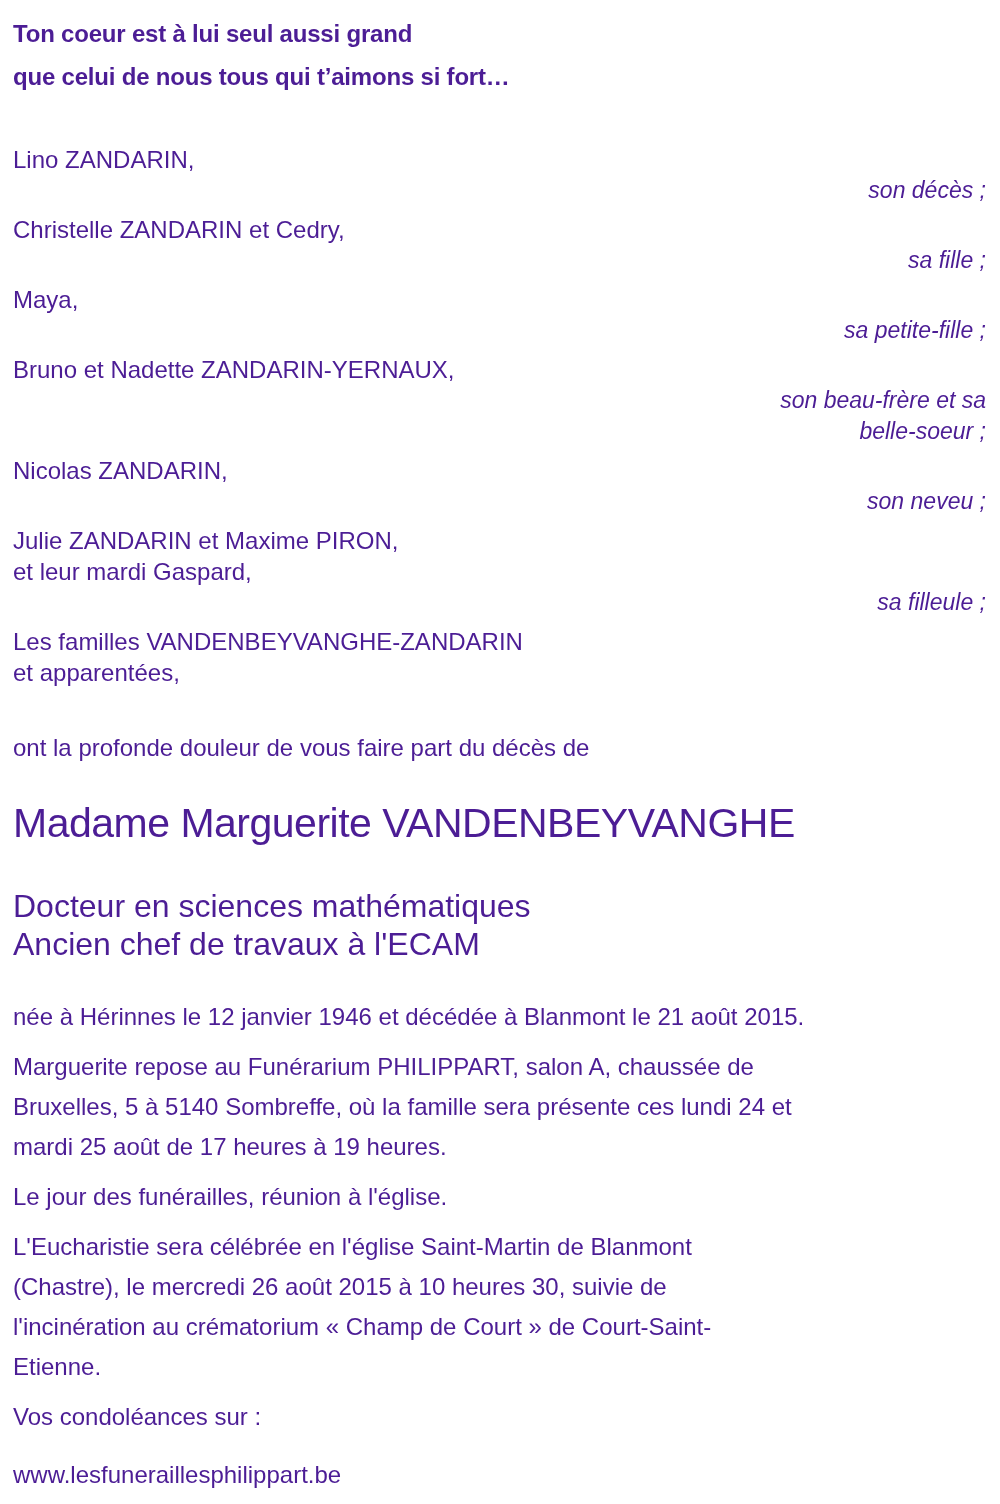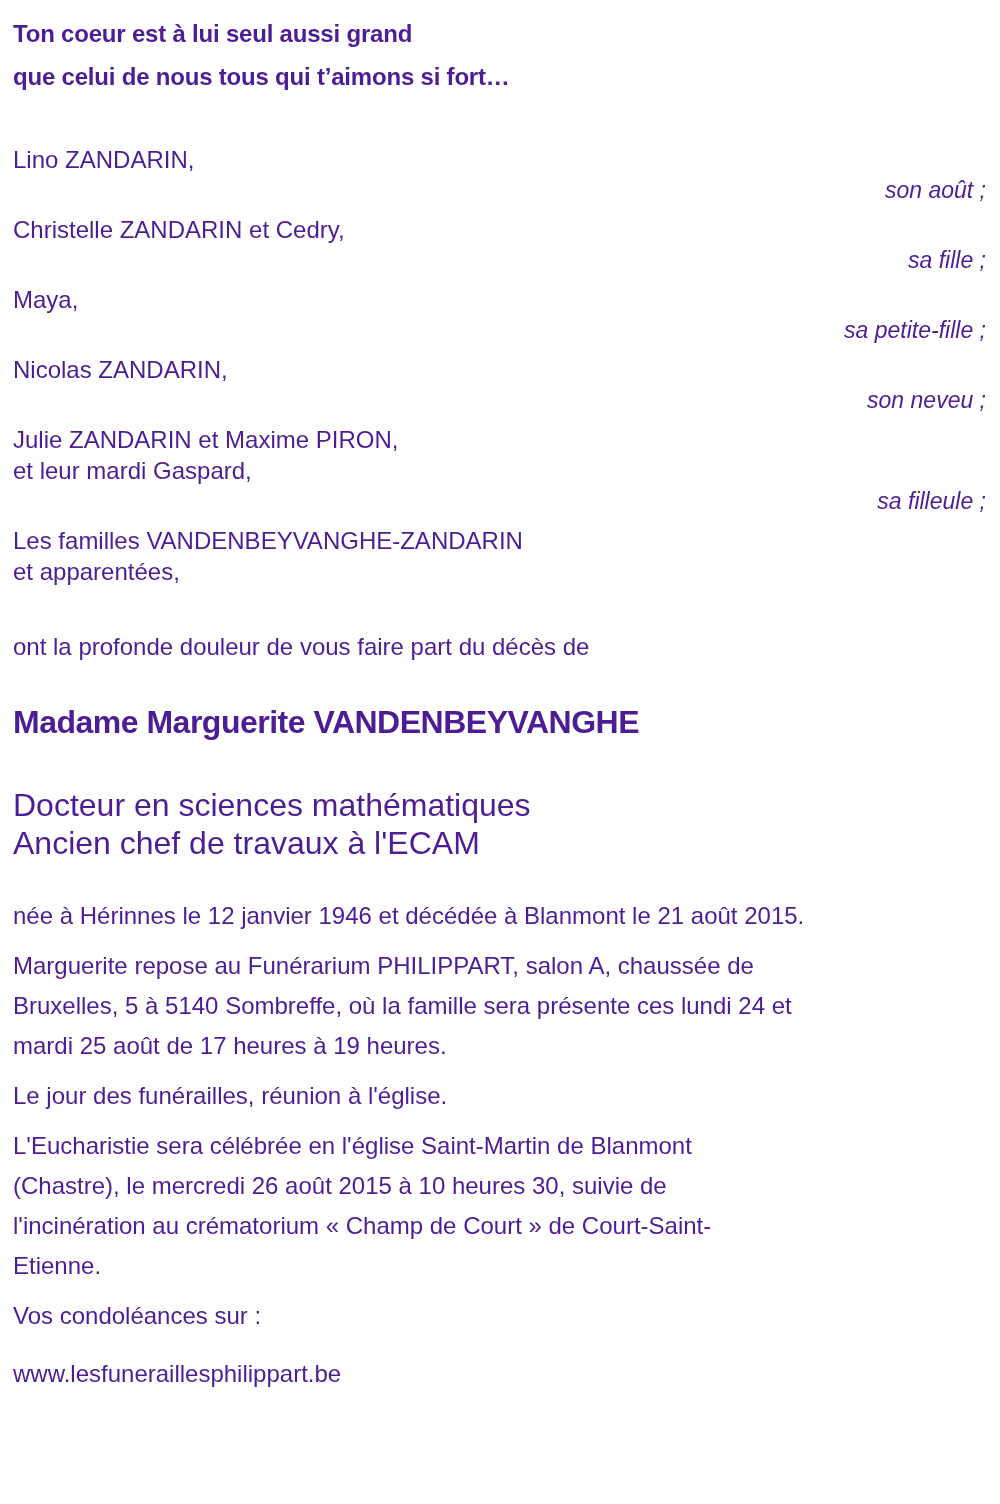--- a/index.html
+++ b/index.html
@@ -49,22 +49,22 @@
 
   
   .announcement {
     font-size: 24px;
     line-height: 31px;
     margin-top: 44px;
   }
 
   
   .deceased-title {
-    font-size: 32px;
-    font-weight: 700;
+    font-size: 41px;
+    font-weight: 400;
     letter-spacing: -0.5px;
     line-height: 48px;
     margin: 36px 0 0 0;
   }
 
   
   .qualifications {
     font-size: 32px;
     line-height: 38px;
     margin-top: 40px;
@@ -93,33 +93,38 @@
 
   <div class="epigraph">
     <div>Ton coeur est à lui seul aussi grand</div>
     <div>que celui de nous tous qui t’aimons si fort…</div>
   </div>
 
   <div class="mourners">
 
     <div class="mourner">
       <div class="mourner-name">Lino ZANDARIN,</div>
-      <div class="mourner-relation">son août ;</div>
+      <div class="mourner-relation">son décès ;</div>
     </div>
 
     <div class="mourner">
       <div class="mourner-name">Christelle ZANDARIN et Cedry,</div>
       <div class="mourner-relation">sa fille ;</div>
     </div>
 
     <div class="mourner">
       <div class="mourner-name">Maya,</div>
       <div class="mourner-relation">sa petite-fille ;</div>
     </div>
 
+    <div class="mourner">
+      <div class="mourner-name">Bruno et Nadette ZANDARIN-YERNAUX,</div>
+      <div class="mourner-relation">son beau-frère et sa
+belle-soeur ;</div>
+    </div>
 
     <div class="mourner">
       <div class="mourner-name">Nicolas ZANDARIN,</div>
       <div class="mourner-relation">son neveu ;</div>
     </div>
 
     <div class="mourner">
       <div class="mourner-name">Julie ZANDARIN et Maxime PIRON,
 et leur mardi Gaspard,</div>
       <div class="mourner-relation">sa filleule ;</div>

